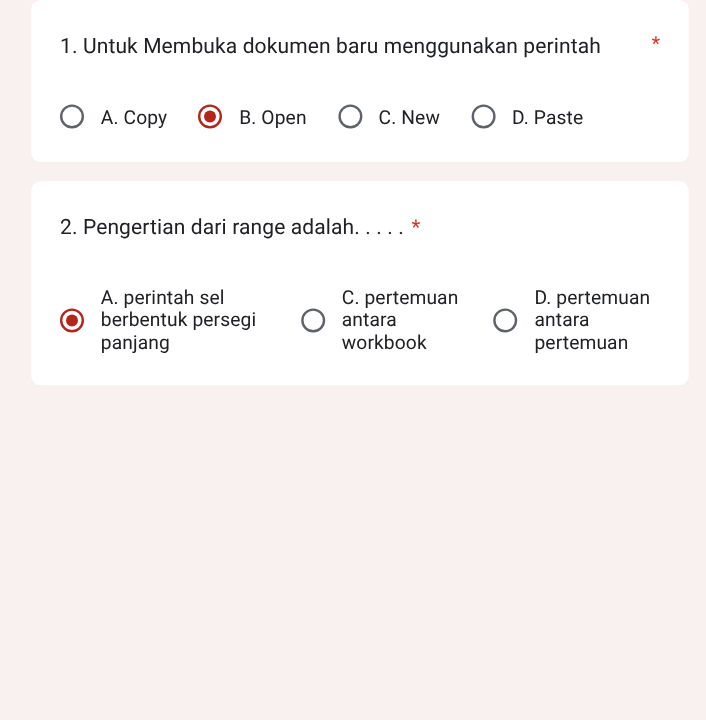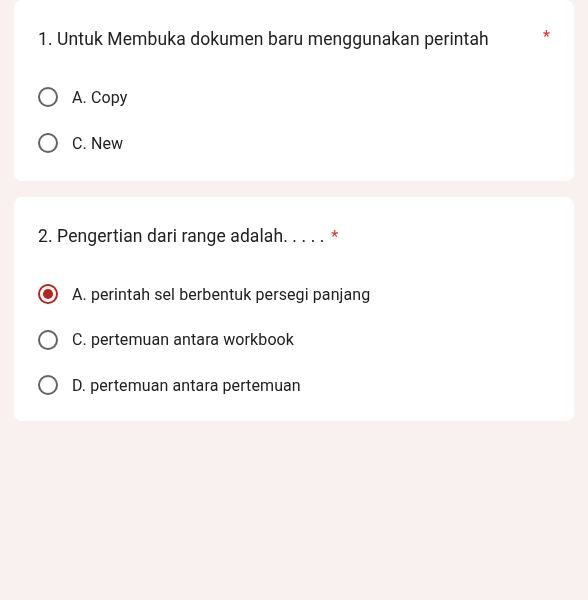--- a/index.html
+++ b/index.html
@@ -13,20 +13,21 @@
       width: 588px;
       height: 600px;
       overflow: hidden;
       padding: 0 14px;
     }
     .question-card {
       background: #ffffff;
       border-radius: 8px;
       padding: 26px 24px 20px 24px;
       margin-bottom: 16px;
+      margin-left: 12px;
     }
     .question-header {
       display: flex;
       align-items: flex-start;
       margin-bottom: 34px;
     }
     .question-text {
       font-size: 17.5px;
       color: #202124;
       line-height: 1.55;
@@ -39,21 +40,21 @@
       margin-left: 14px;
       line-height: 1.4;
     }
     .required-inline {
       color: #d93025;
       font-size: 17px;
       margin-left: 2px;
     }
     .options-list {
       display: flex;
-      flex-direction: column;
+      flex-direction: row;
       gap: 26px;
       padding-bottom: 8px;
     }
     .option-row {
       display: flex;
       align-items: center;
       cursor: pointer;
     }
     .radio-outer {
       width: 20px;
@@ -97,22 +98,32 @@
       <span>Untuk Membuka dokumen baru menggunakan perintah</span>
     </div>
     <span class="required-mark">*</span>
   </div>
   <div class="options-list">
     <div class="option-row">
       <div class="radio-outer"></div>
       <span class="option-label">A. Copy</span>
     </div>
     <div class="option-row">
+      <div class="radio-outer selected">
+        <div class="radio-inner"></div>
+      </div>
+      <span class="option-label">B. Open</span>
+    </div>
+    <div class="option-row">
       <div class="radio-outer"></div>
       <span class="option-label">C.  New</span>
+    </div>
+    <div class="option-row">
+      <div class="radio-outer"></div>
+      <span class="option-label">D. Paste</span>
     </div>
   </div>
 </div>
 
 <div class="question-card q2">
   <div class="question-header">
     <div class="question-text">
       <span>2.</span><span> Pengertian dari range adalah. . . . .</span>
       <span class="required-inline">*</span>
     </div>

